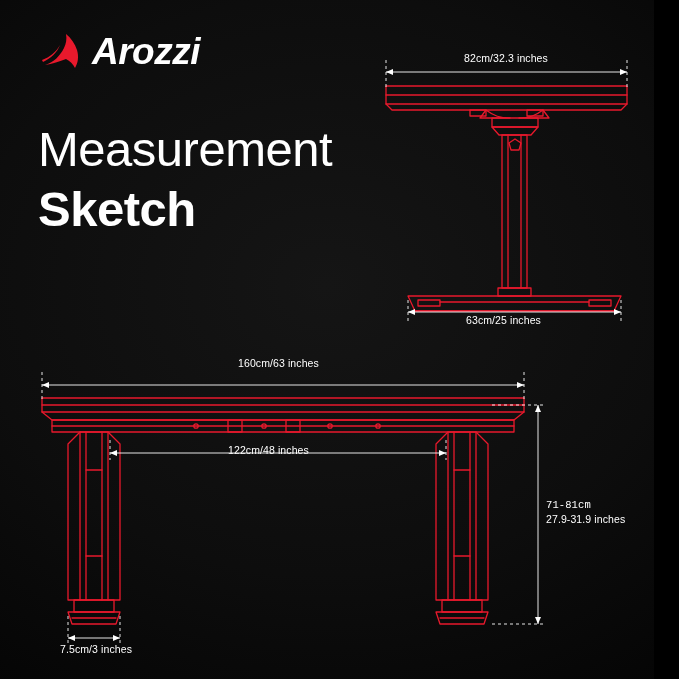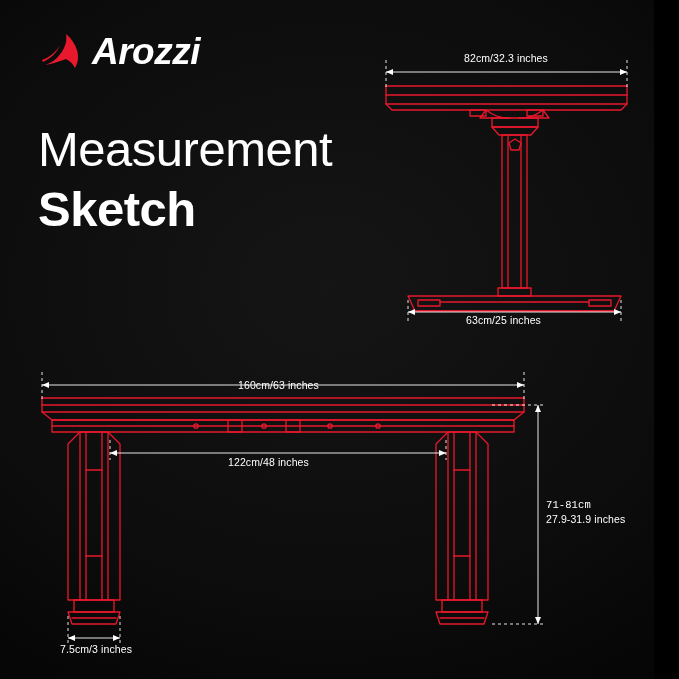--- a/index.html
+++ b/index.html
@@ -216,23 +216,23 @@
         <path d="M68 638 l7 -3 v6 z" fill="#ffffff" stroke="none"></path>
         <path d="M120 638 l-7 -3 v6 z" fill="#ffffff" stroke="none"></path>
       </g>
     </g>
   </svg>
 
   <div class="dim-label" style="left:464px; top:52px;">82cm/32.3 inches</div>
 
   <div class="dim-label" style="left:466px; top:314px;">63cm/25 inches</div>
 
-  <div class="dim-label" style="left:238px; top:379px;">160cm/63 inches</div>
-
-  <div class="dim-label" style="left:228px; top:456px;">122cm/48 inches</div>
+  <div class="dim-label" style="left:238px; top:357px;">160cm/63 inches</div>
+
+  <div class="dim-label" style="left:228px; top:444px;">122cm/48 inches</div>
 
   <div class="dim-label block" style="left:546px; top:498px;font-family:Liberation Mono, monospace;">71-81cm</div>
 
   <div class="dim-label block" style="left:546px; top:512px;">27.9-31.9 inches</div>
 
   <div class="dim-label" style="left:52px; top:643px;margin-left:8px;">7.5cm/3 inches</div>
 
 </div>
 
 </body></html>

